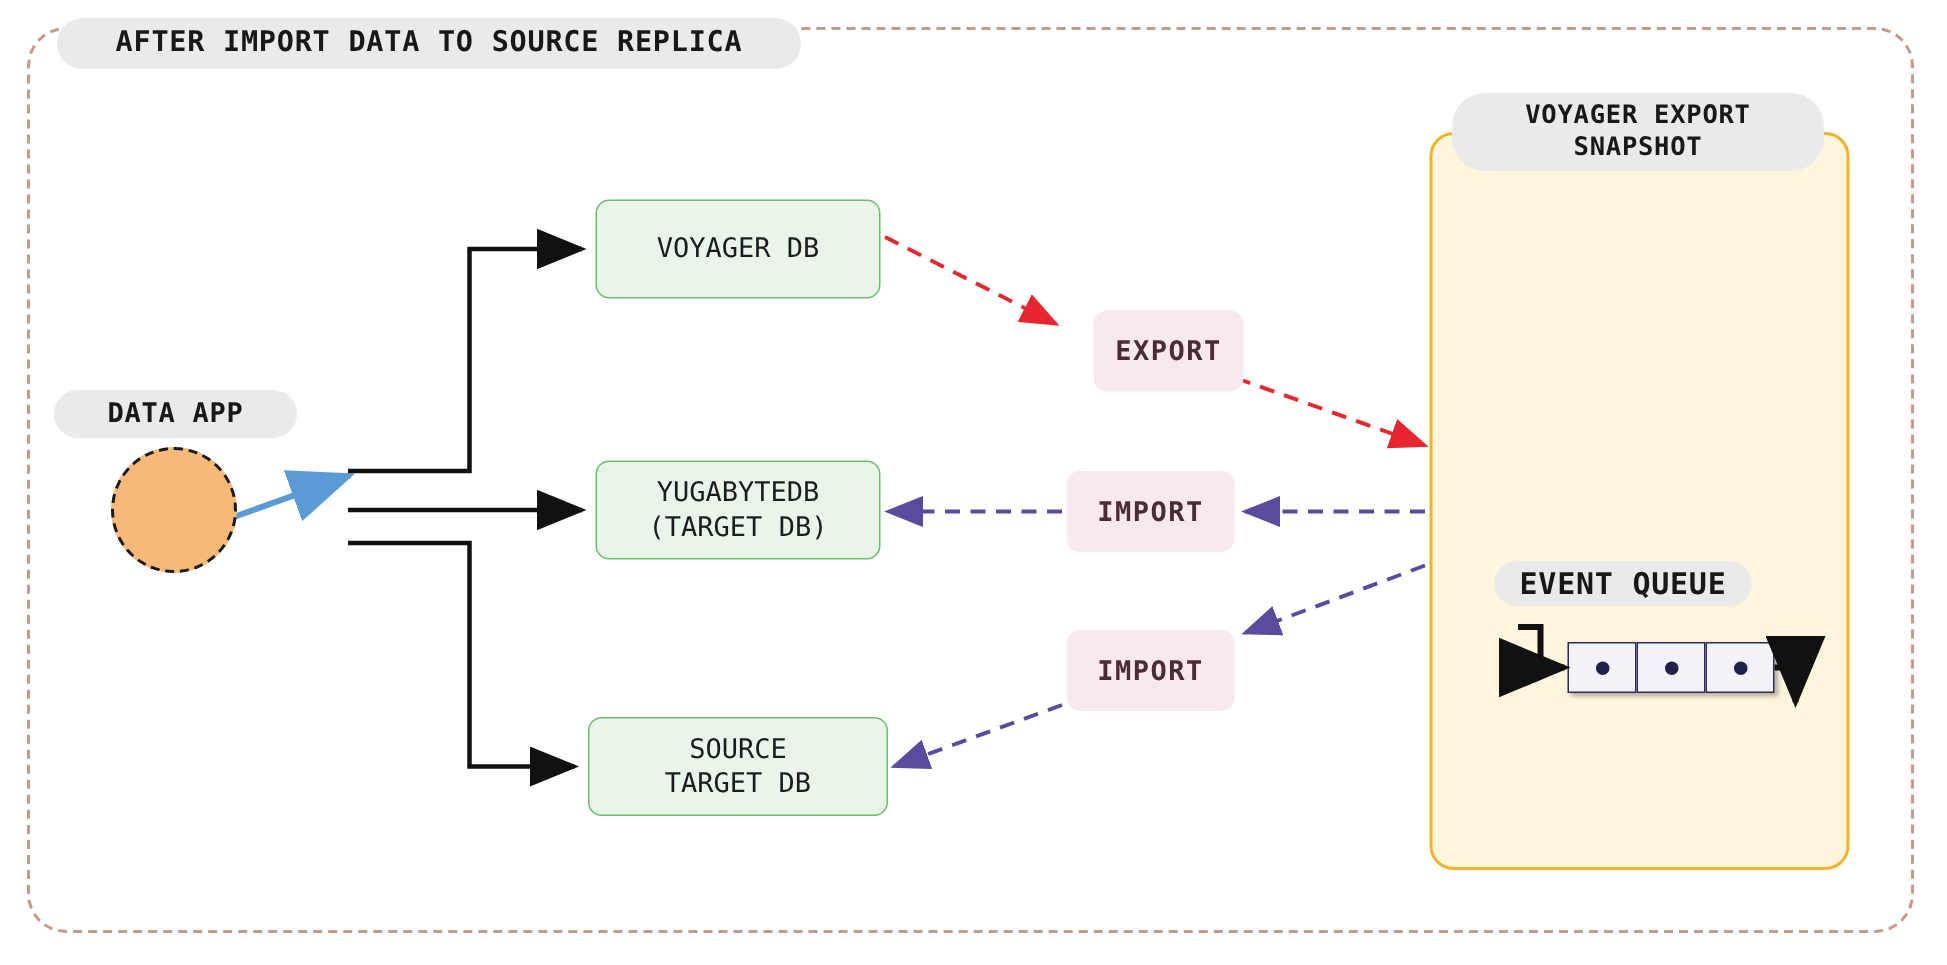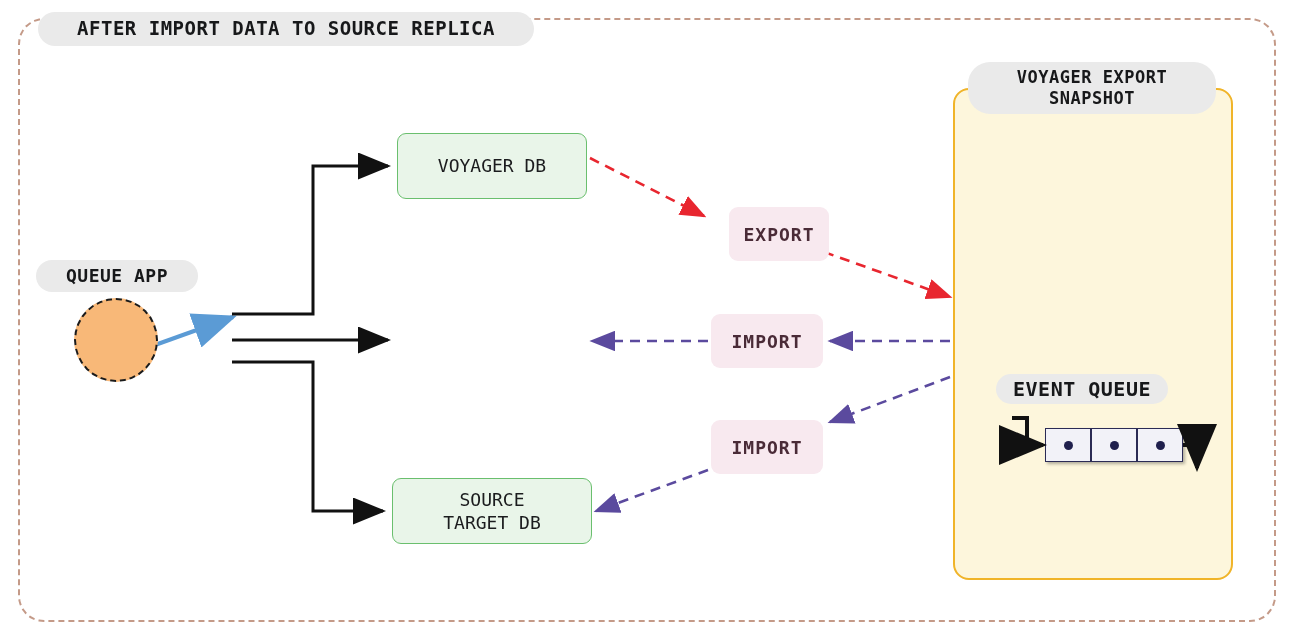--- a/index.html
+++ b/index.html
@@ -146,24 +146,26 @@
       <line x1="950" y1="341" x2="830" y2="341" stroke="#5b4a9e" stroke-width="2.6" stroke-dasharray="10 7" marker-end="url(#ah-purple)"></line>
       <line x1="708" y1="341" x2="592" y2="341" stroke="#5b4a9e" stroke-width="2.6" stroke-dasharray="10 7" marker-end="url(#ah-purple)"></line>
     </g>
 
     <g>
       <line x1="950" y1="377" x2="830" y2="422" stroke="#5b4a9e" stroke-width="2.6" stroke-dasharray="10 7" marker-end="url(#ah-purple)"></line>
       <line x1="708" y1="470" x2="596" y2="511" stroke="#5b4a9e" stroke-width="2.6" stroke-dasharray="10 7" marker-end="url(#ah-purple)"></line>
     </g>
   </svg>
 
-  <div class="pill" id="userapp-pill">QUEUE APP</div>
+  <div class="pill" id="userapp-pill">DATA APP</div>
   <div id="user-circle"></div>
 
   <div class="db-box" id="db-source">VOYAGER DB</div>
+  <div class="db-box" id="db-target">YUGABYTEDB
+(TARGET DB)</div>
   <div class="db-box" id="db-replica">SOURCE
 TARGET DB</div>
 
   <div class="pink-box" id="lbl-export">EXPORT</div>
   <div class="pink-box" id="lbl-import-1">IMPORT</div>
   <div class="pink-box" id="lbl-import-2">IMPORT</div>
 
   <div id="voyager-box">
     
   </div>

